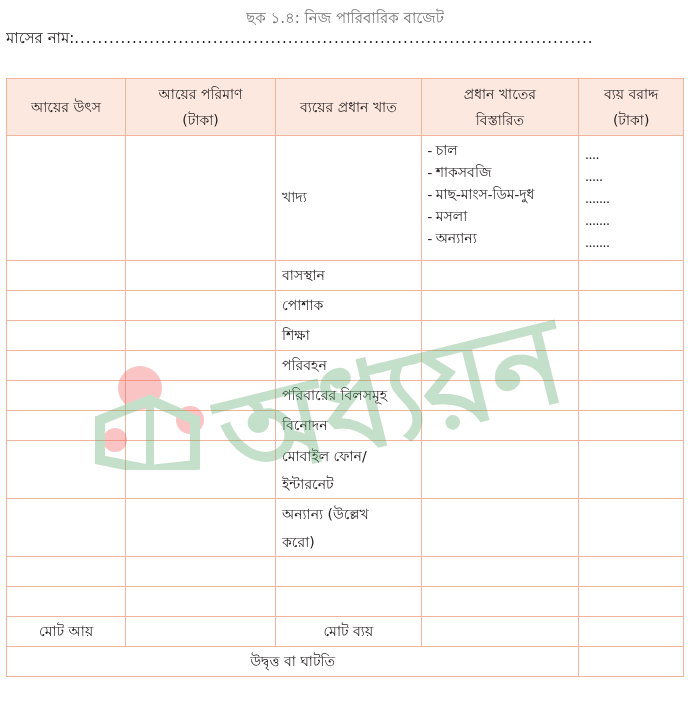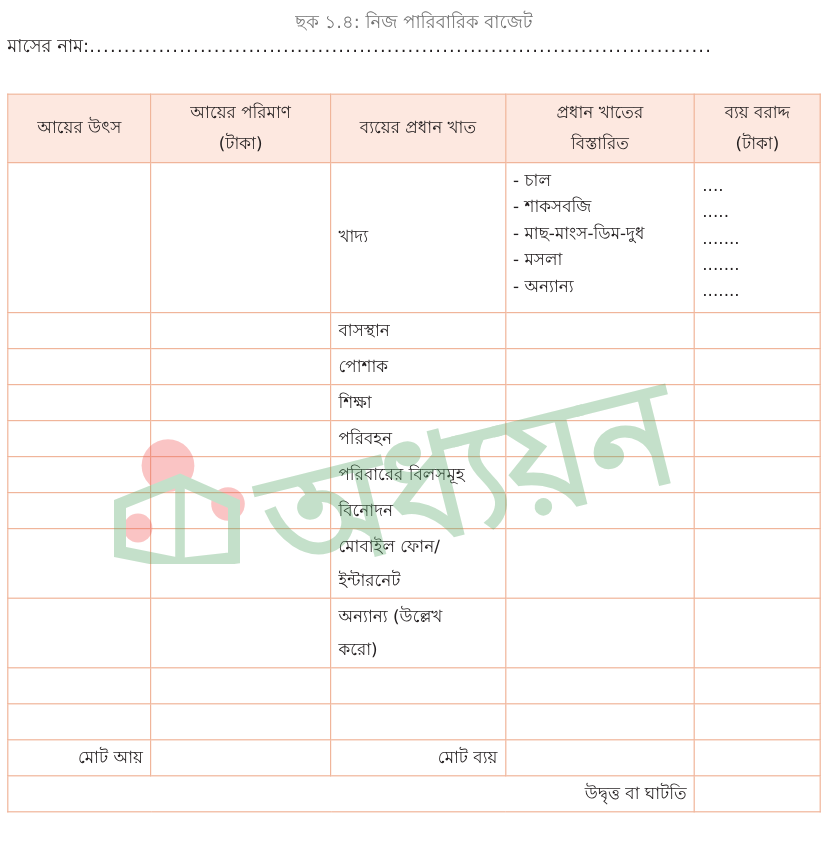--- a/index.html
+++ b/index.html
@@ -10,26 +10,26 @@
   .month { position:absolute; top:26px; left:6px; width:680px; font-size:15px;
            white-space:nowrap; overflow:hidden; }
   .month .dots { letter-spacing:1px; }
   table { position:absolute; top:78px; left:6px; border-collapse:collapse;
           table-layout:fixed; width:678px; font-size:14px; }
   td, th { border:1px solid #f0b59a; padding:0 6px; vertical-align:middle; font-weight:normal; }
   th { background:#fde8e0; text-align:center; height:56px; line-height:26px; }
   td { height:29px; }
   .col1 { width:108px; } .col2 { width:136px; } .col3 { width:132px; }
   .col4 { width:143px; } .col5 { width:95px; }
-  .khaddo td { height:116px; }
+  .khaddo td { height:116px;font-family:Liberation Serif, serif; }
   .two-line td { height:57px; line-height:28px; }
   .sublist { line-height:22px; padding-top:4px; padding-bottom:4px; vertical-align:top; }
   .sublist div, .dotlist div { white-space:nowrap; }
   .dotlist { line-height:22px; vertical-align:top; padding-top:8px; }
-  .right { text-align:right; }
+  .right { text-align:center; }
   .watermark { position:absolute; left:95px; top:290px; width:500px; height:180px;
                pointer-events:none; opacity:0.35; }
 </style>
 </head>
 <body>
 
 <div class="title">ছক ১.৪: নিজ পারিবারিক বাজেট</div>
 
 <div class="month">
   <span>মাসের নাম:</span><span class="dots">..........................................................................................</span>

